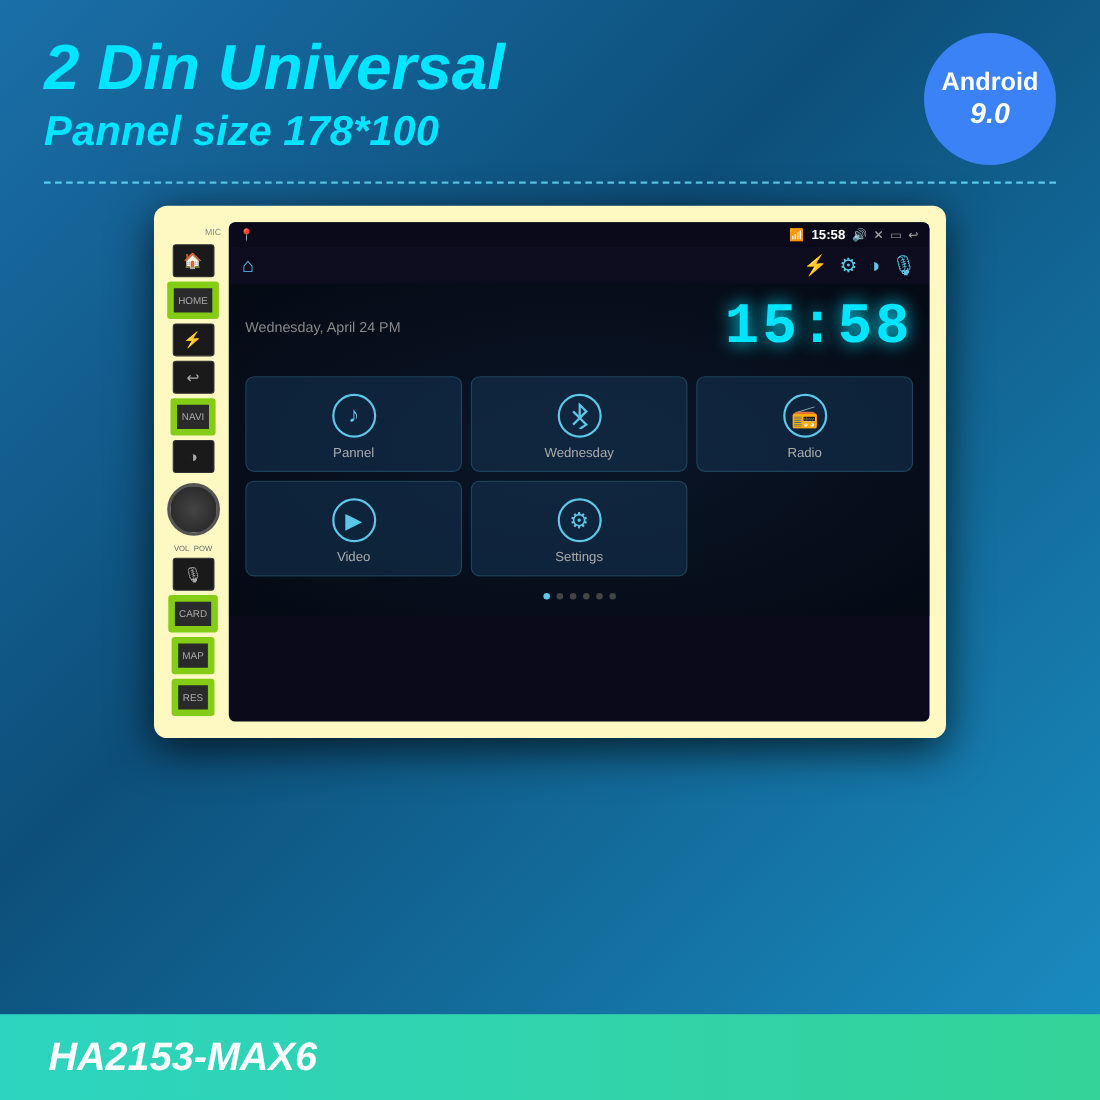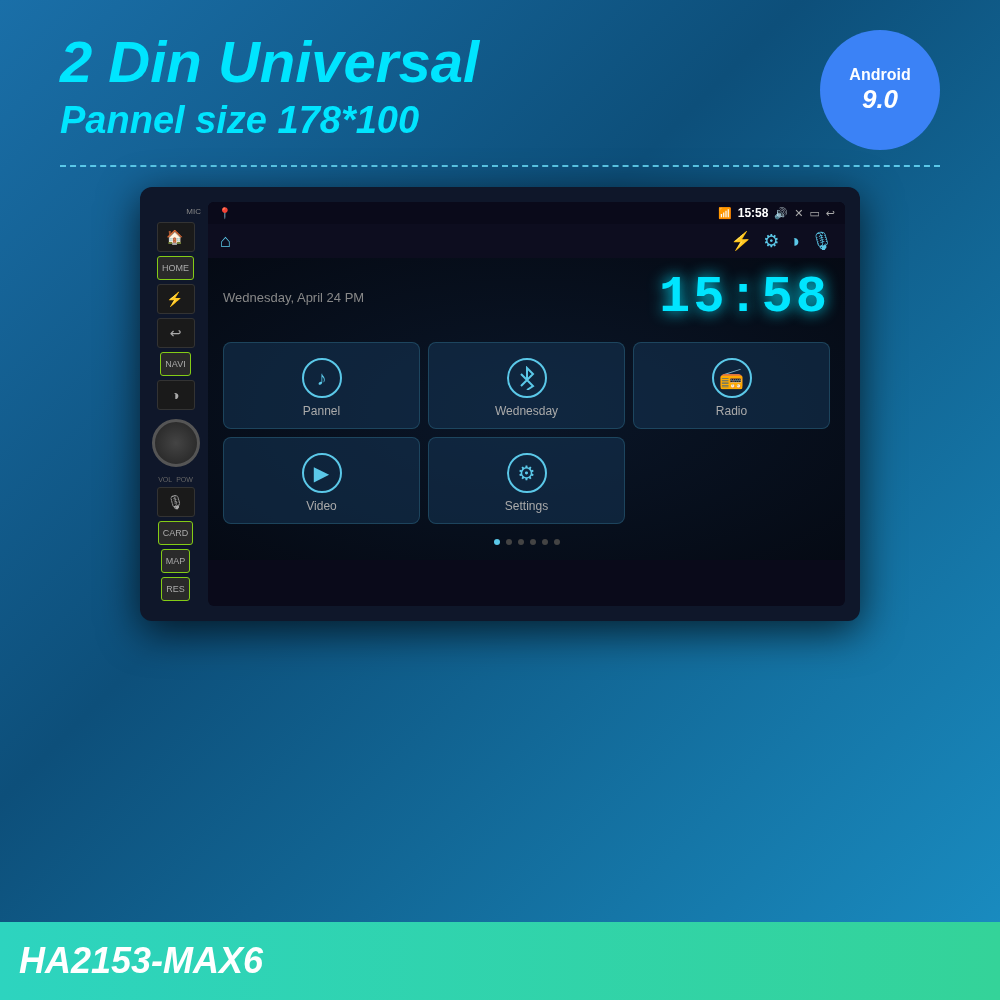--- a/index.html
+++ b/index.html
@@ -8,21 +8,21 @@
       height: 1000px;
       background: linear-gradient(135deg, #1a6fa8 0%, #0d4f7a 40%, #1a8fc4 100%);
       font-family: Arial, sans-serif;
       overflow: hidden;
       position: relative;
     }
 
     .main-container {
       position: relative;
       z-index: 1;
-      padding: 30px 60px;
+      padding: 30px 40px;
       height: 100%;
     }
 
     
     .top-section {
       display: flex;
       justify-content: space-between;
       align-items: flex-start;
       margin-bottom: 10px;
     }
@@ -81,21 +81,21 @@
 
     
     .device-wrapper {
       display: flex;
       justify-content: center;
       margin-top: 10px;
     }
 
     .device {
       width: 720px;
-      background: #0f172a;
+      background: #fef9c3;
       border-radius: 12px;
       padding: 15px 15px 15px 0;
       display: flex;
       box-shadow: 0 10px 40px rgba(0,0,0,0.7);
       position: relative;
     }
 
     
     .left-panel {
       width: 68px;
@@ -110,21 +110,21 @@
     .mic-label {
       font-size: 8px;
       color: #888;
       align-self: flex-end;
       margin-right: 2px;
       margin-bottom: 2px;
     }
 
     .side-btn {
       background: #2a2a2a;
-      border: 1px solid #84cc16;
+      border: 6px solid #84cc16;
       border-radius: 3px;
       color: #aaa;
       font-size: 9px;
       padding: 6px 4px;
       text-align: center;
       cursor: pointer;
     }
 
     .side-btn-icon {
       background: #1a1a1a;
@@ -292,21 +292,21 @@
       background: #5bc8e8;
     }
 
     
     .product-code-section {
       position: absolute;
       bottom: 0;
       left: 0;
       right: 0;
       background: linear-gradient(90deg, #2dd4bf 0%, #34d399 100%);
-      padding: 18px 19px;
+      padding: 18px 44px;
       display: flex;
       align-items: flex-end;
     }
 
     .product-code {
       font-size: 36px;
       font-weight: 900;
       color: white;
       font-style: italic;
     }
@@ -315,21 +315,21 @@
 <body>
 
 <div class="main-container">
 
   <div class="top-section">
     <div class="title-area">
       <div class="main-title">2 Din Universal</div>
       <div class="subtitle">Pannel size 178*100</div>
     </div>
     <div class="android-badge">
-      <span style="font-size:16px;font-weight:900;">Android</span>
+      <span style="font-size:23px;font-weight:900;">Android</span>
       <span style="font-size:26px;font-weight:900;font-style:italic;">9.0</span>
     </div>
   </div>
 
   <hr class="divider">
 
   <div class="specs-section">
   </div>
 
   <div class="device-wrapper">

